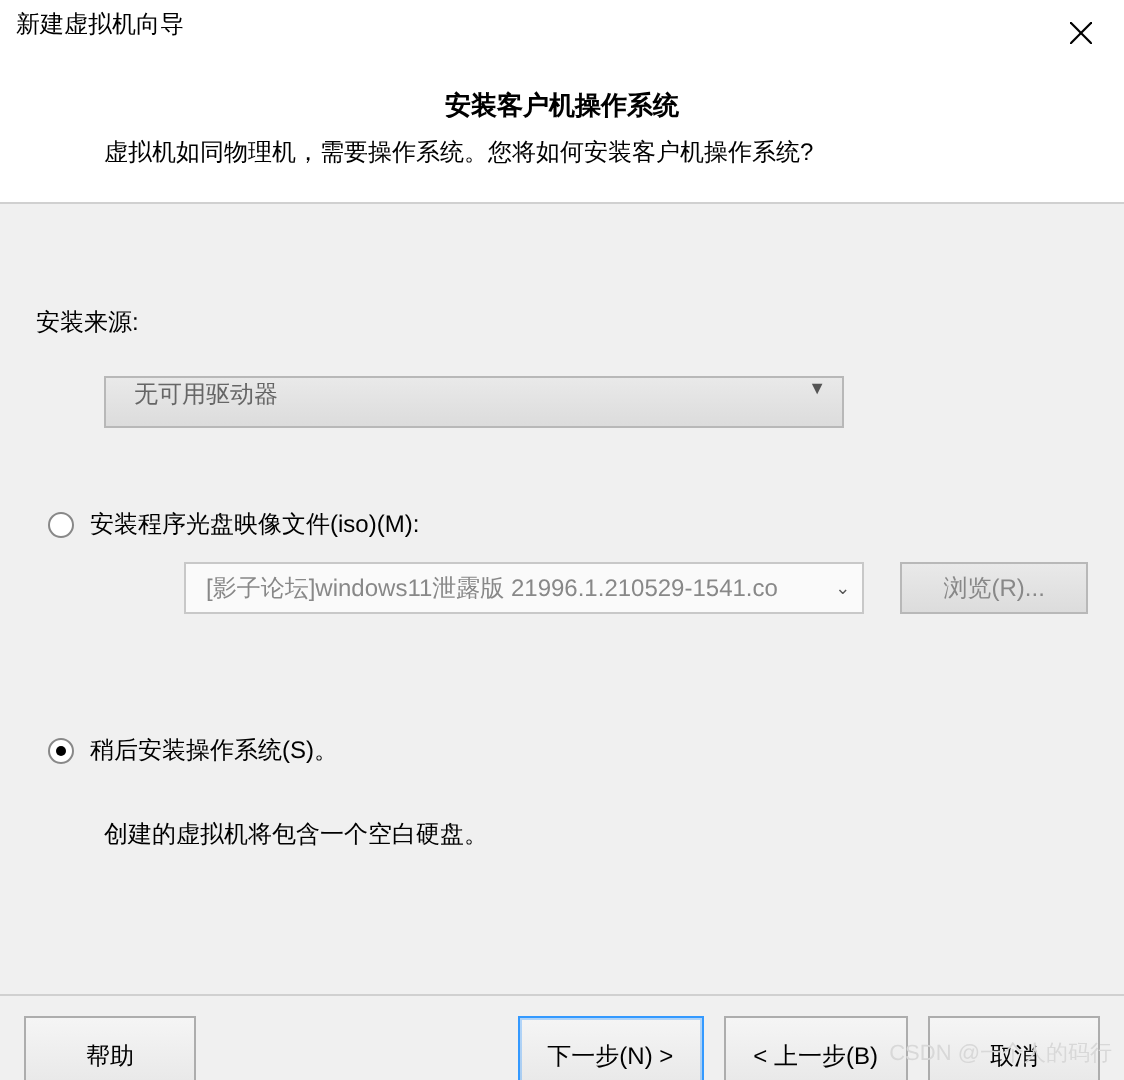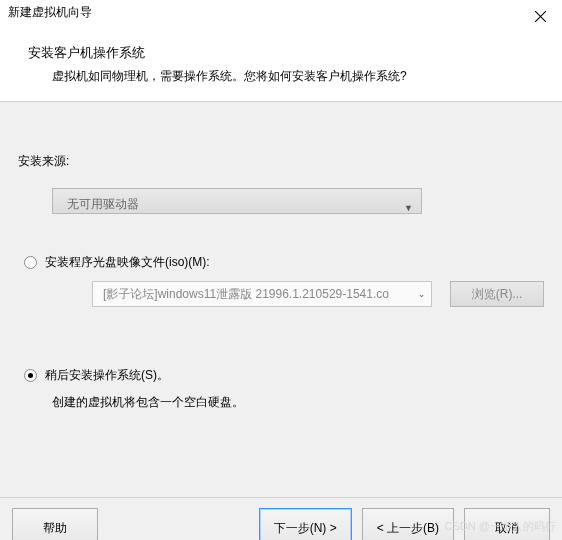--- a/index.html
+++ b/index.html
@@ -24,23 +24,24 @@
     align-items: center;
     justify-content: center;
     cursor: pointer;
   }
   .close-btn svg { width: 11px; height: 11px; }
   .header {
     background: #fff;
     padding: 12px 28px 16px 28px;
   }
   .header-title {
-    font-weight: normal;
+    font-weight: bold;
     font-size: 13px;
     margin-bottom: 6px;
+    text-align: center;
   }
   .header-sub {
     font-size: 12px;
     padding-left: 24px;
   }
   .divider {
     border-top: 1px solid #d0d0d0;
   }
   .content {
     background: #f0f0f0;
@@ -81,21 +82,21 @@
     height: 5px;
     background: #000;
     border-radius: 50%;
   }
   .radio-label.disabled { color: #999; }
   .dropdown {
     height: 26px;
     background: linear-gradient(#e9e9e9,#dcdcdc);
     border: 1px solid #b8b8b8;
     display: flex;
-    align-items: flex-end;
+    align-items: flex-start;
     justify-content: space-between;
     padding: 0 8px 0 14px;
     color: #666;
     margin-left: 28px;
     width: 370px;
     margin-bottom: 40px;
   }
   .dropdown-arrow { font-size: 9px; color: #555; }
   .iso-row {
     display: flex;
@@ -121,21 +122,21 @@
     width: 96px;
     background: linear-gradient(#e9e9e9,#dcdcdc);
     border: 1px solid #b8b8b8;
     color: #888;
     display: flex;
     align-items: center;
     justify-content: center;
   }
   .hint-text {
     margin-left: 28px;
-    margin-top: 10px;
+    margin-top: 25px;
   }
   .footer {
     border-top: 1px solid #d0d0d0;
     background: #f0f0f0;
     padding: 10px 12px;
     display: flex;
     justify-content: space-between;
     align-items: center;
   }
   .btn {

